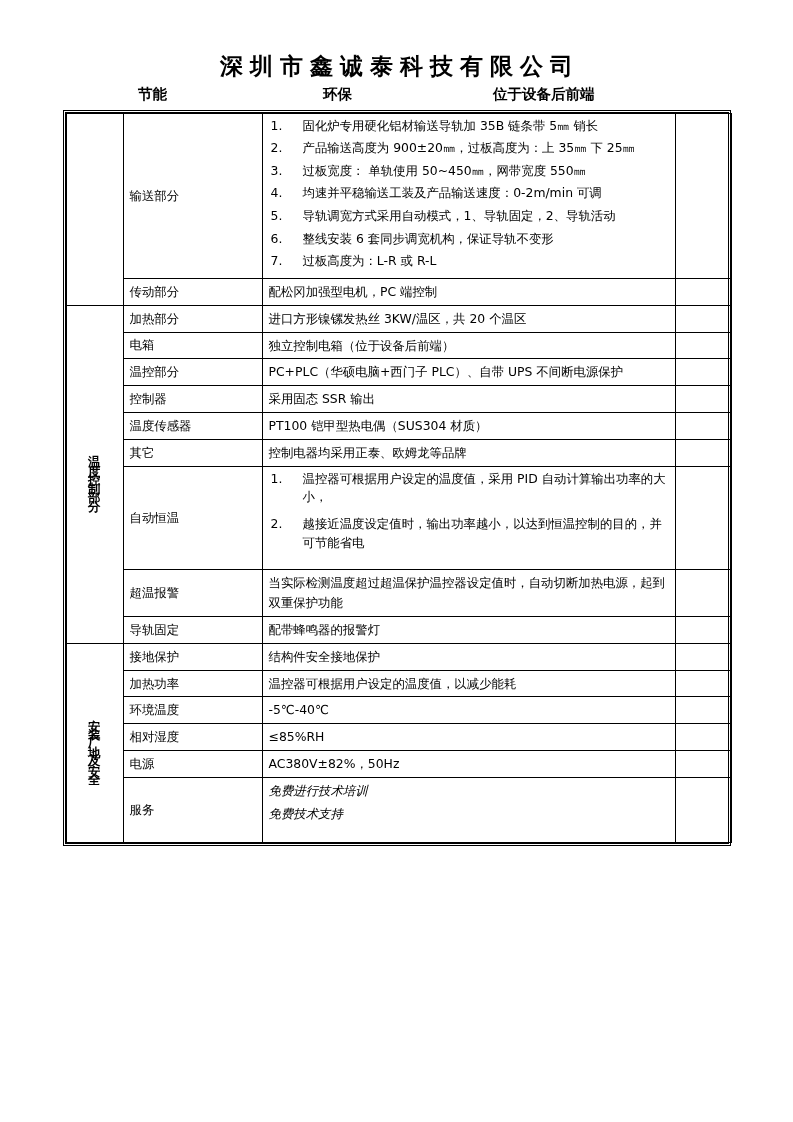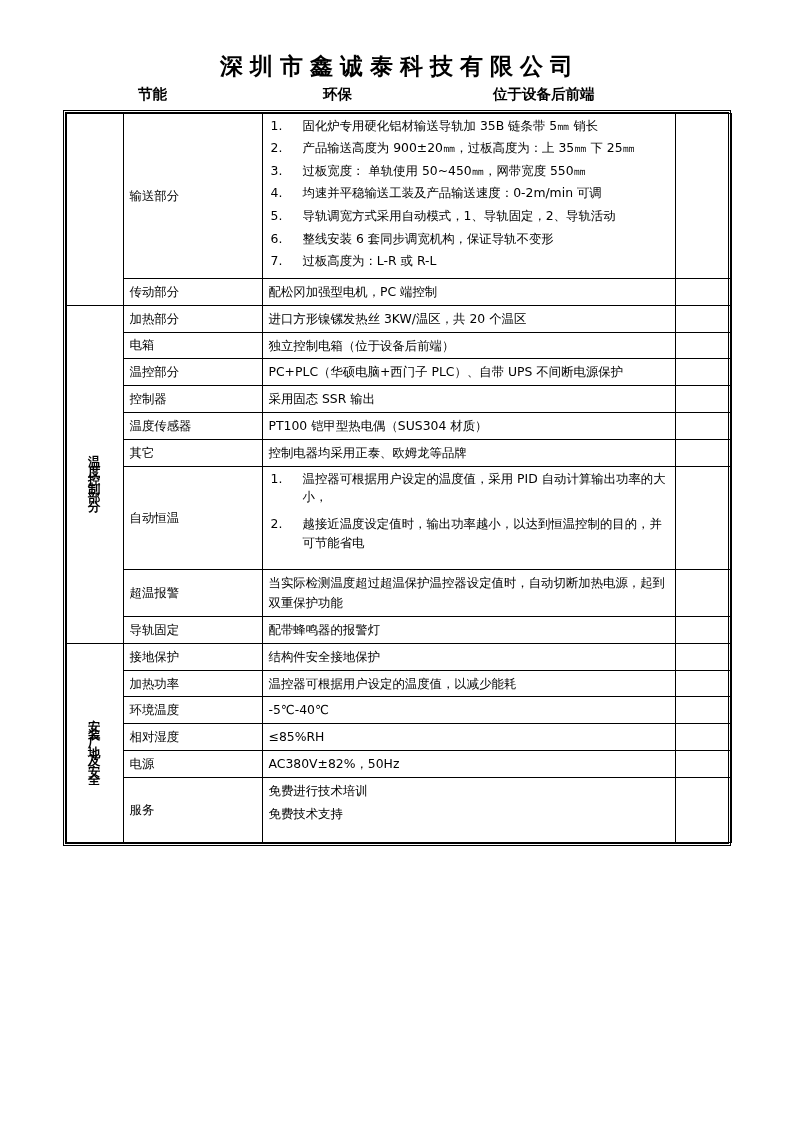--- a/index.html
+++ b/index.html
@@ -117,20 +117,21 @@
     content: counter(nitem) ".";
     position: absolute;
     left: 2px;
     top: 0;
   }
   ol.numlist.tight > li { margin-bottom: 4px; }
 
   .lines p {
     margin: 0 0 4px 0;
     line-height: 1.55;
+    font-style: italic;
   }
   .lines p:last-child { margin-bottom: 16px; }
   .single-line { line-height: 1.6; }
 </style>
 </head>
 <body>
 
 <div class="page">
 
   <div class="doc-header">

